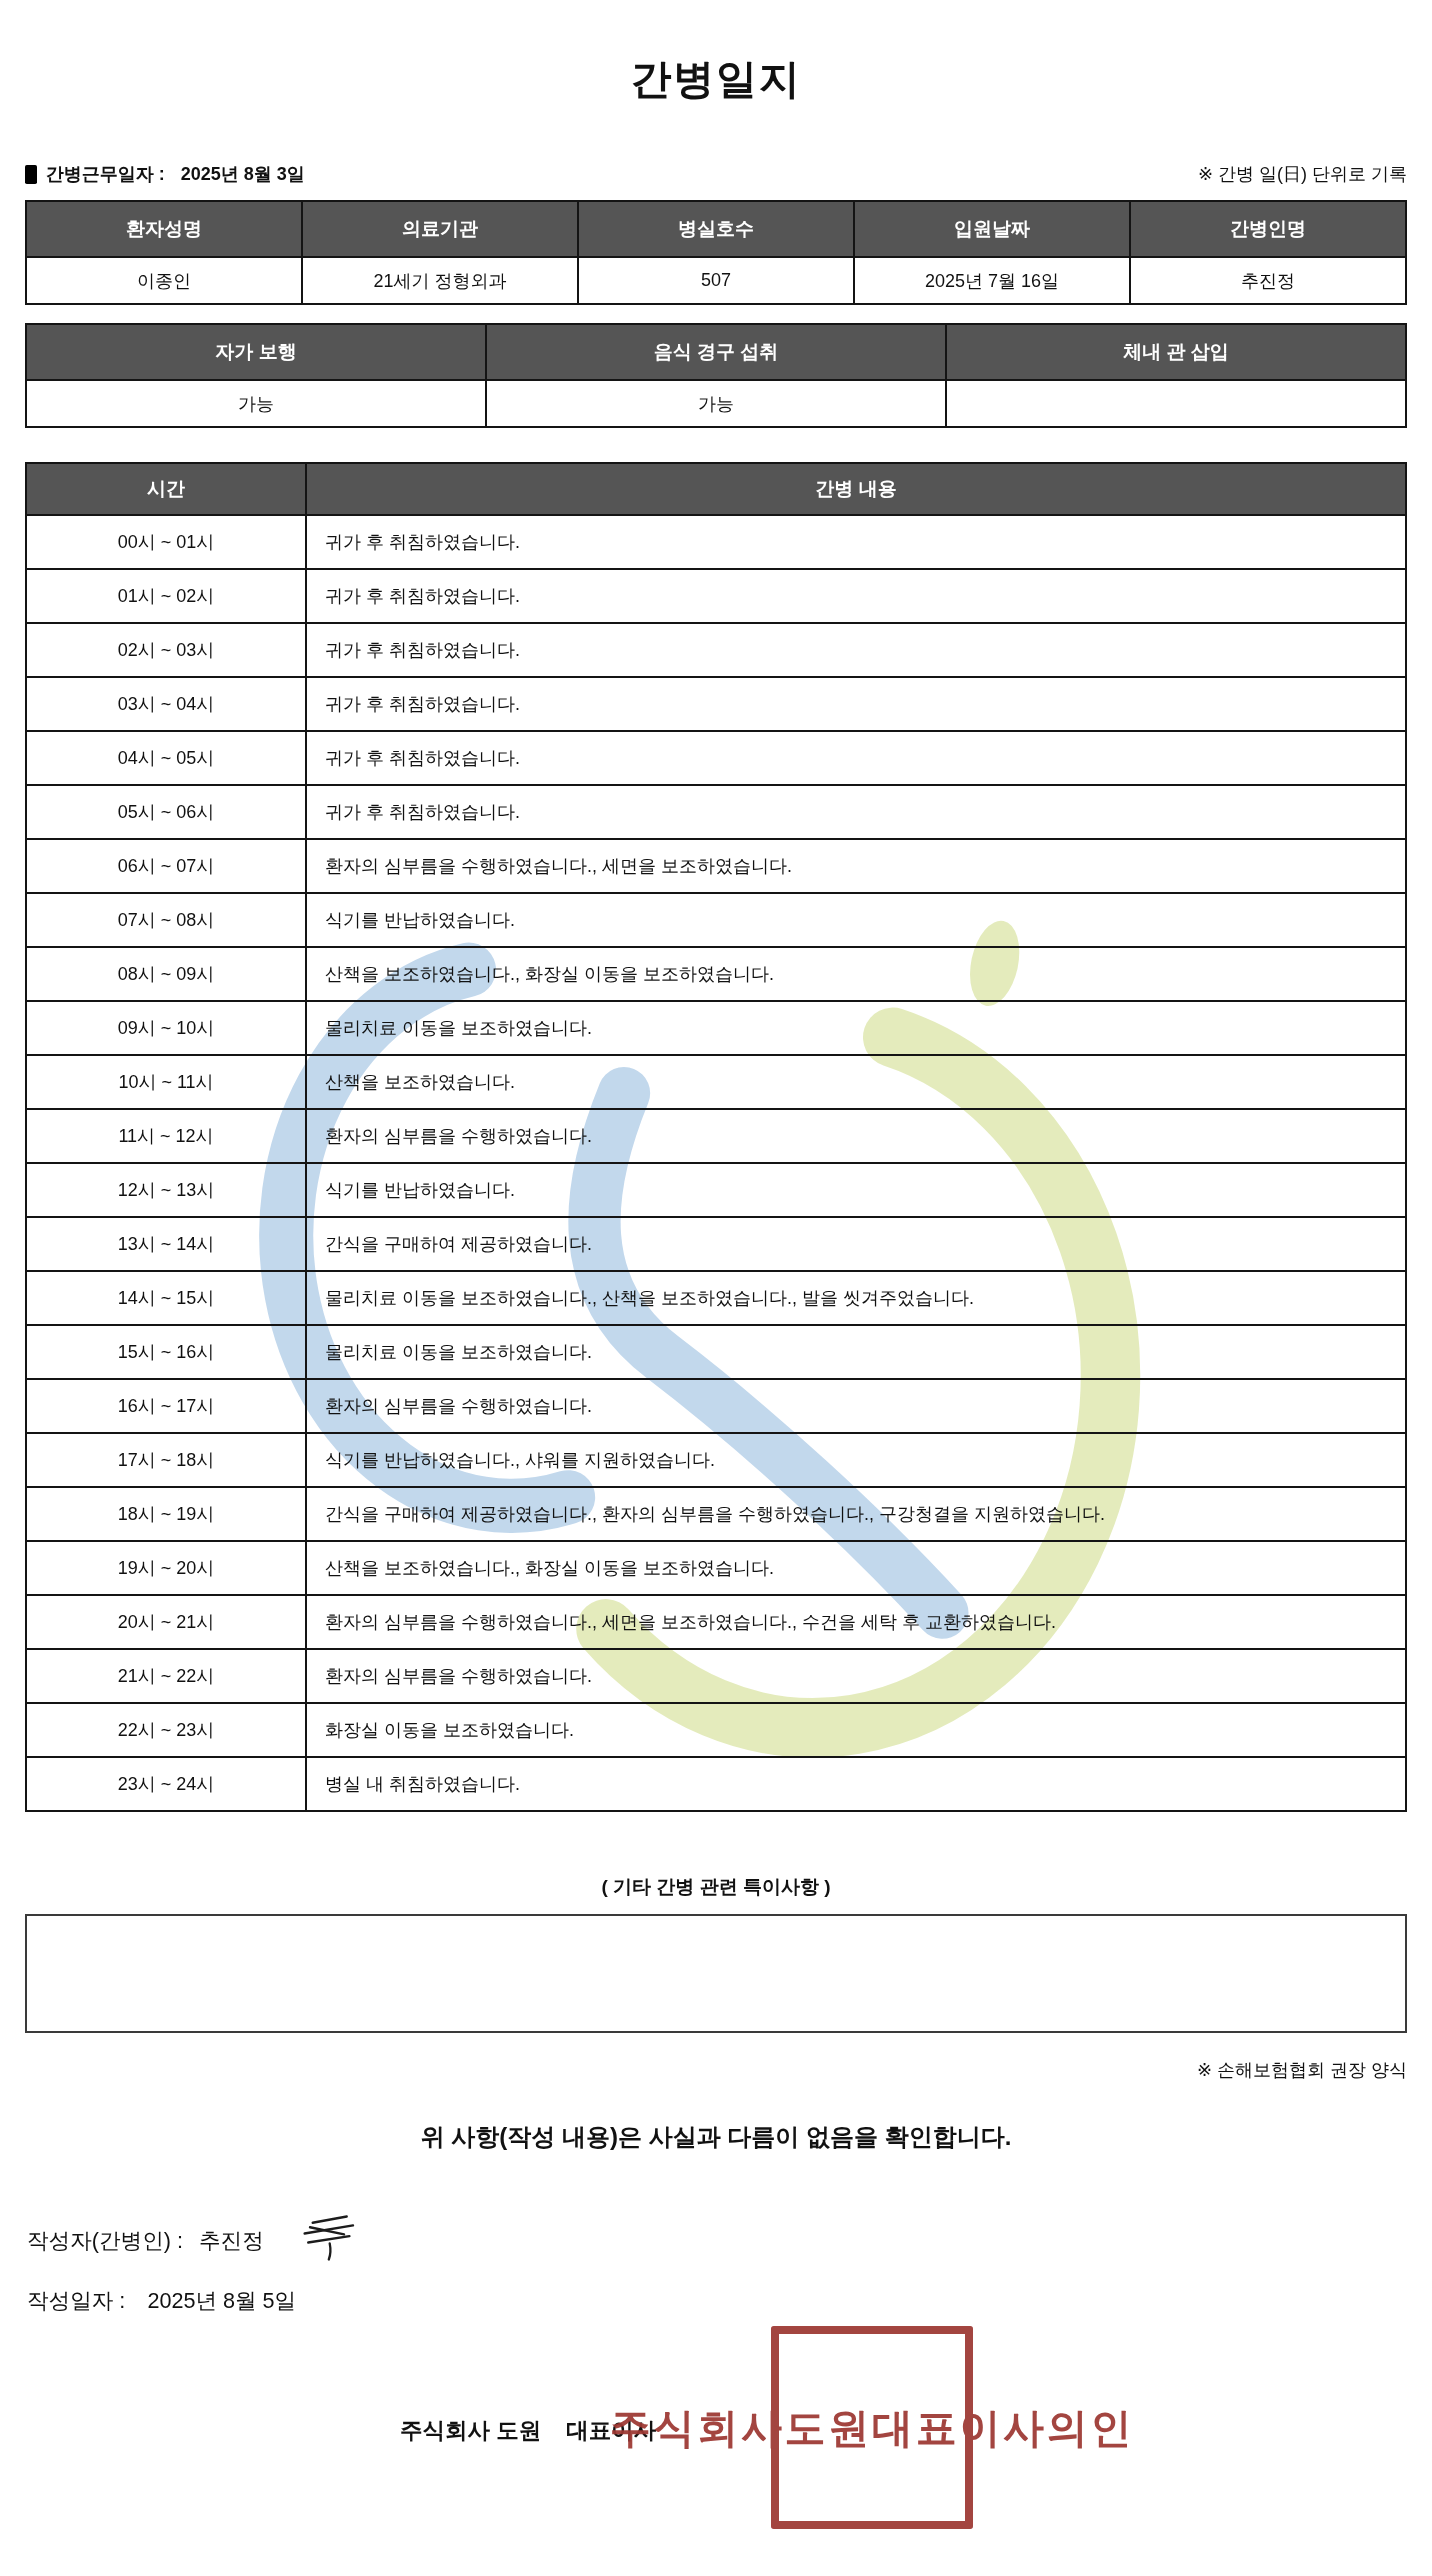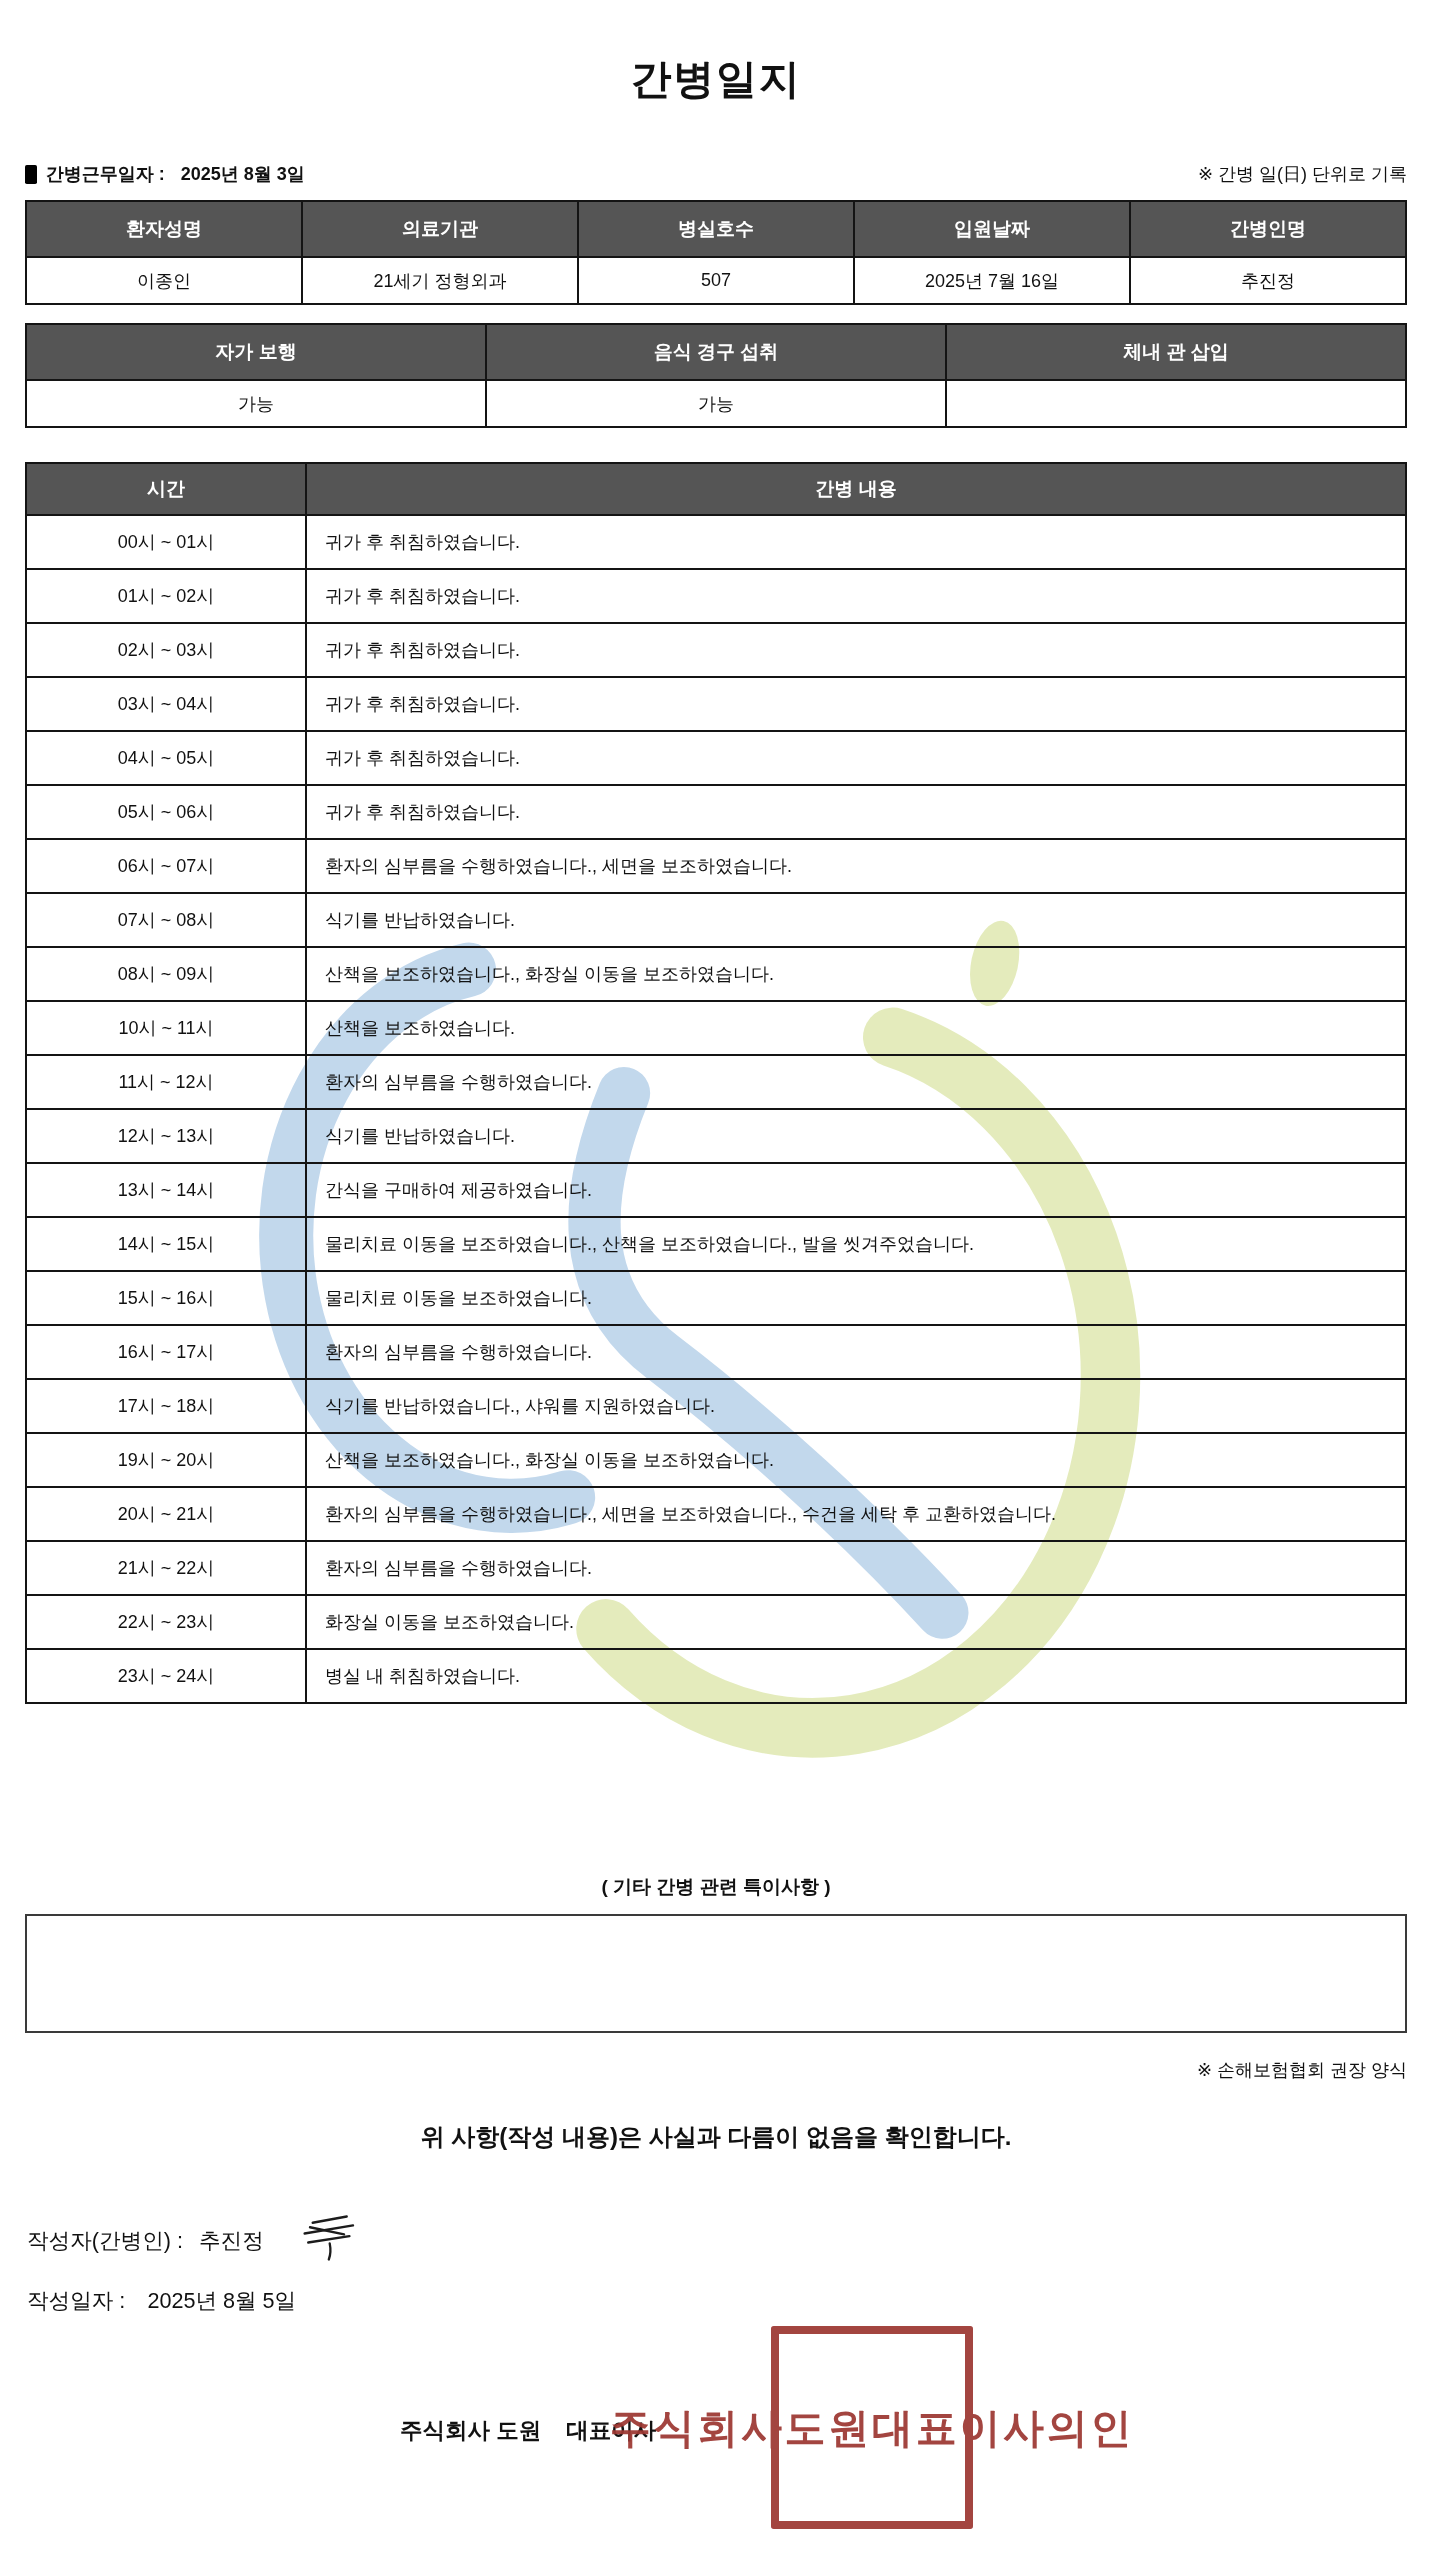--- a/index.html
+++ b/index.html
@@ -158,20 +158,24 @@
         </tr>
         <tr>
           <td class="time-cell">07시 ~ 08시</td>
           <td class="content-cell">식기를 반납하였습니다.</td>
         </tr>
         <tr>
           <td class="time-cell">08시 ~ 09시</td>
           <td class="content-cell">산책을 보조하였습니다., 화장실 이동을 보조하였습니다.</td>
         </tr>
         <tr>
+          <td class="time-cell">09시 ~ 10시</td>
+          <td class="content-cell">물리치료 이동을 보조하였습니다.</td>
+        </tr>
+        <tr>
           <td class="time-cell">10시 ~ 11시</td>
           <td class="content-cell">산책을 보조하였습니다.</td>
         </tr>
         <tr>
           <td class="time-cell">11시 ~ 12시</td>
           <td class="content-cell">환자의 심부름을 수행하였습니다.</td>
         </tr>
         <tr>
           <td class="time-cell">12시 ~ 13시</td>
           <td class="content-cell">식기를 반납하였습니다.</td>
@@ -188,20 +192,24 @@
           <td class="time-cell">15시 ~ 16시</td>
           <td class="content-cell">물리치료 이동을 보조하였습니다.</td>
         </tr>
         <tr>
           <td class="time-cell">16시 ~ 17시</td>
           <td class="content-cell">환자의 심부름을 수행하였습니다.</td>
         </tr>
         <tr>
           <td class="time-cell">17시 ~ 18시</td>
           <td class="content-cell">식기를 반납하였습니다., 샤워를 지원하였습니다.</td>
+        </tr>
+        <tr>
+          <td class="time-cell">18시 ~ 19시</td>
+          <td class="content-cell">간식을 구매하여 제공하였습니다., 환자의 심부름을 수행하였습니다., 구강청결을 지원하였습니다.</td>
         </tr>
         <tr>
           <td class="time-cell">19시 ~ 20시</td>
           <td class="content-cell">산책을 보조하였습니다., 화장실 이동을 보조하였습니다.</td>
         </tr>
         <tr>
           <td class="time-cell">20시 ~ 21시</td>
           <td class="content-cell">환자의 심부름을 수행하였습니다., 세면을 보조하였습니다., 수건을 세탁 후 교환하였습니다.</td>
         </tr>
         <tr>

